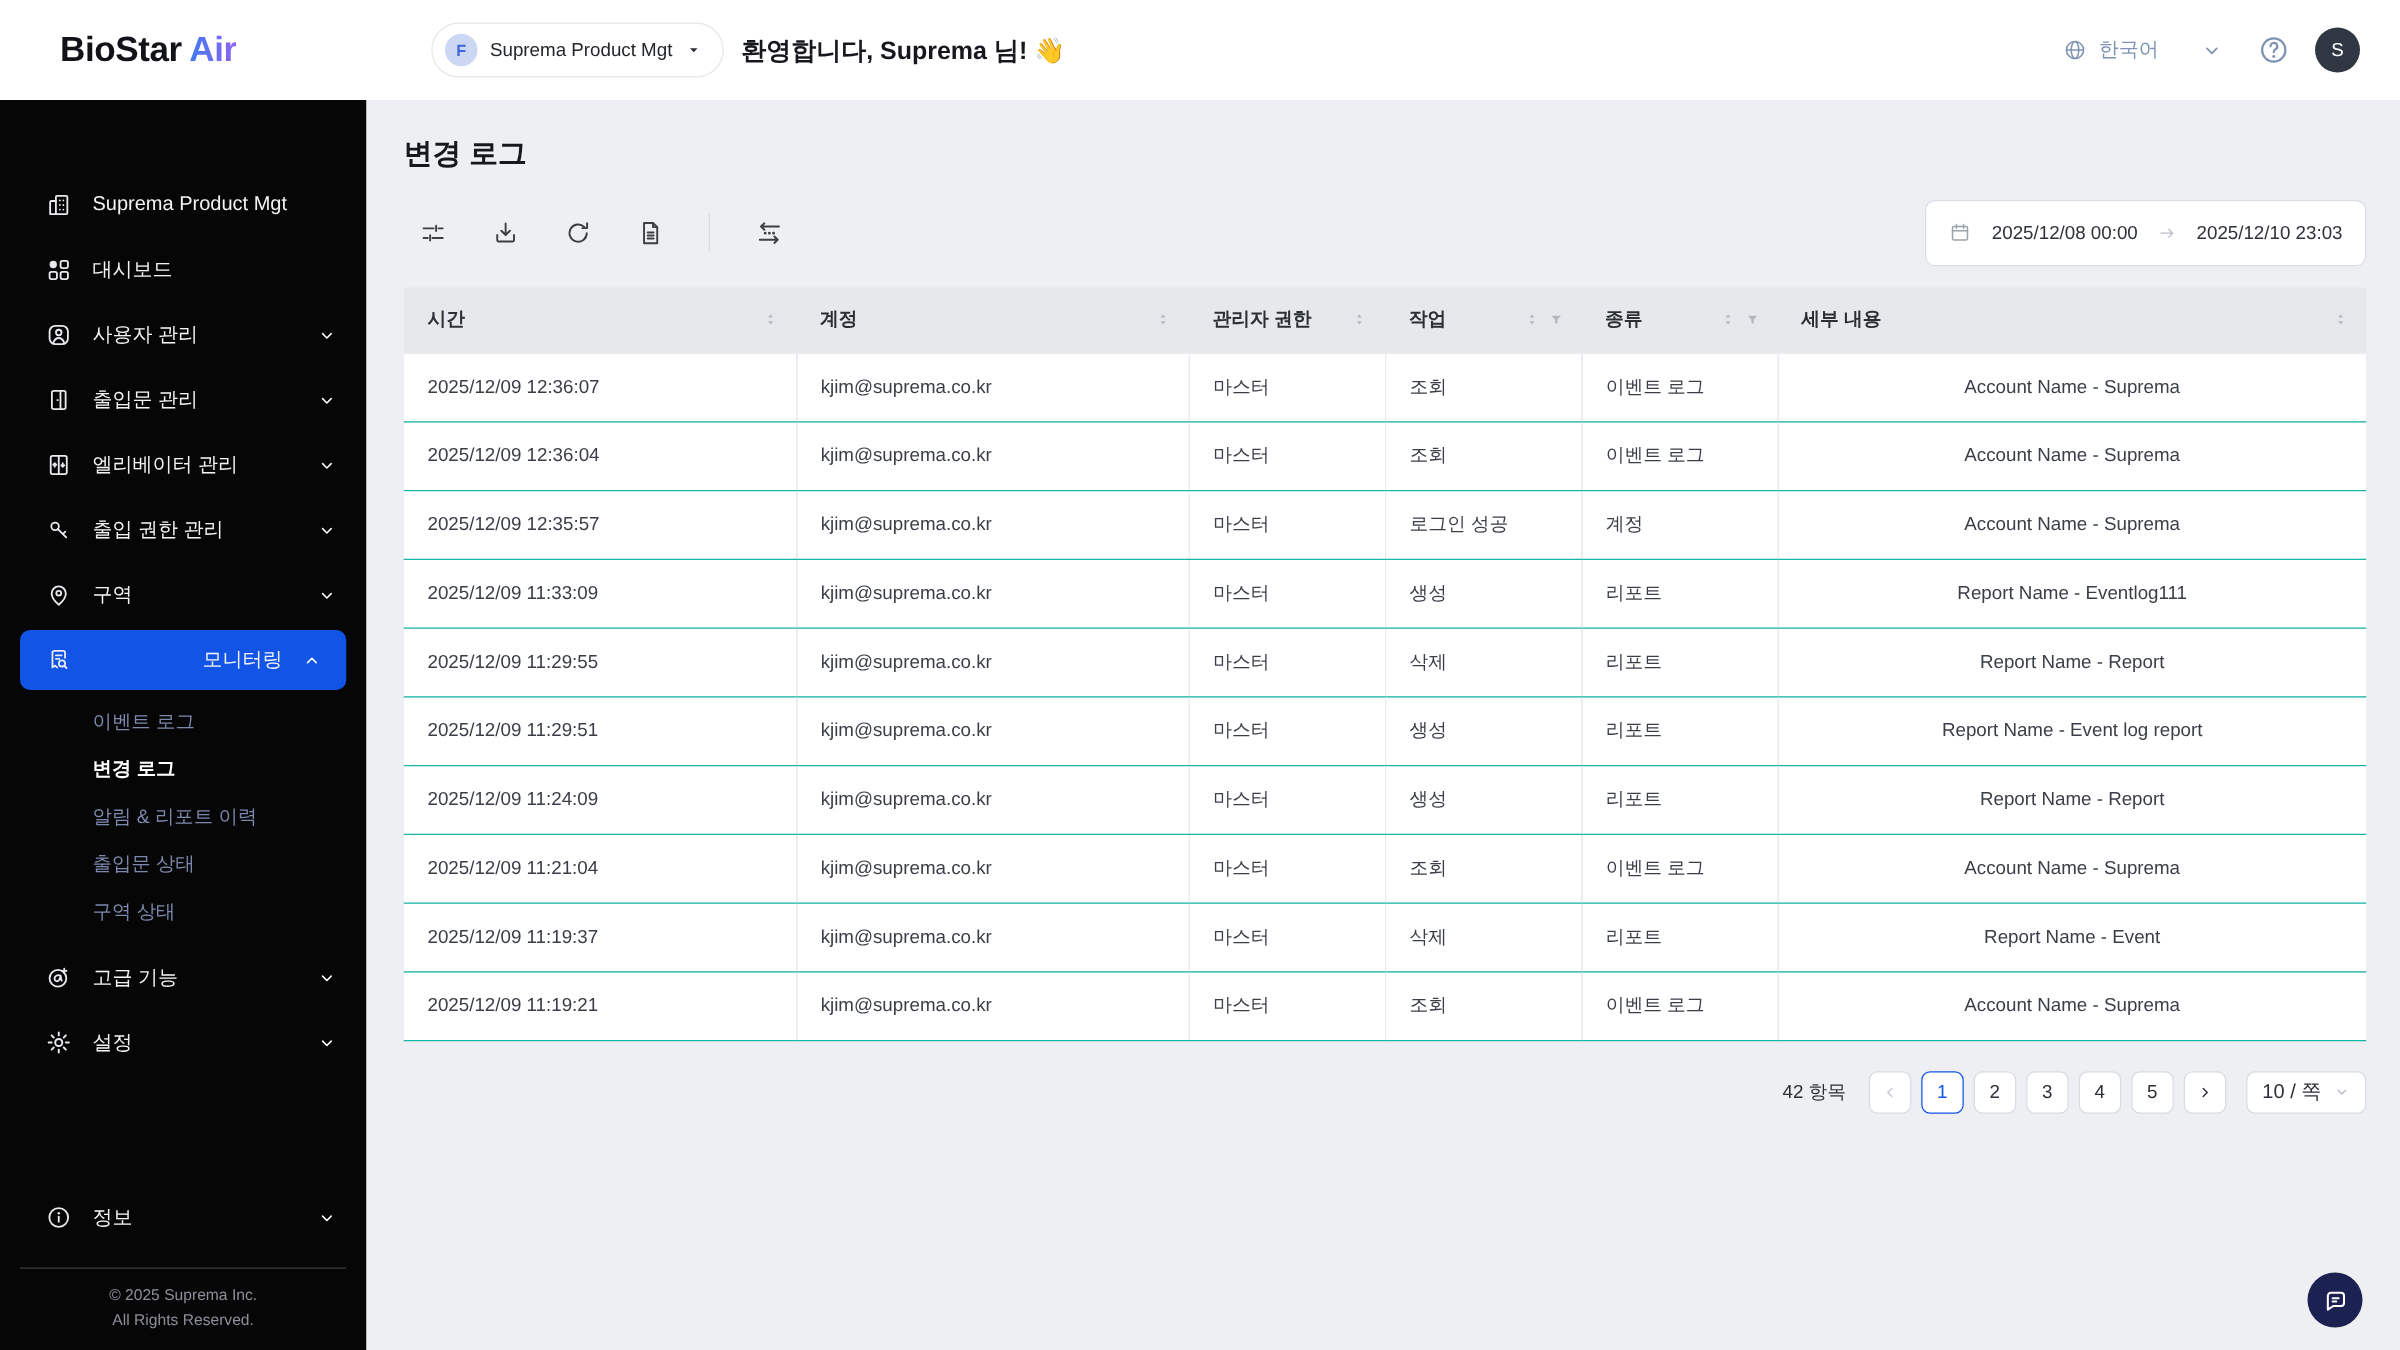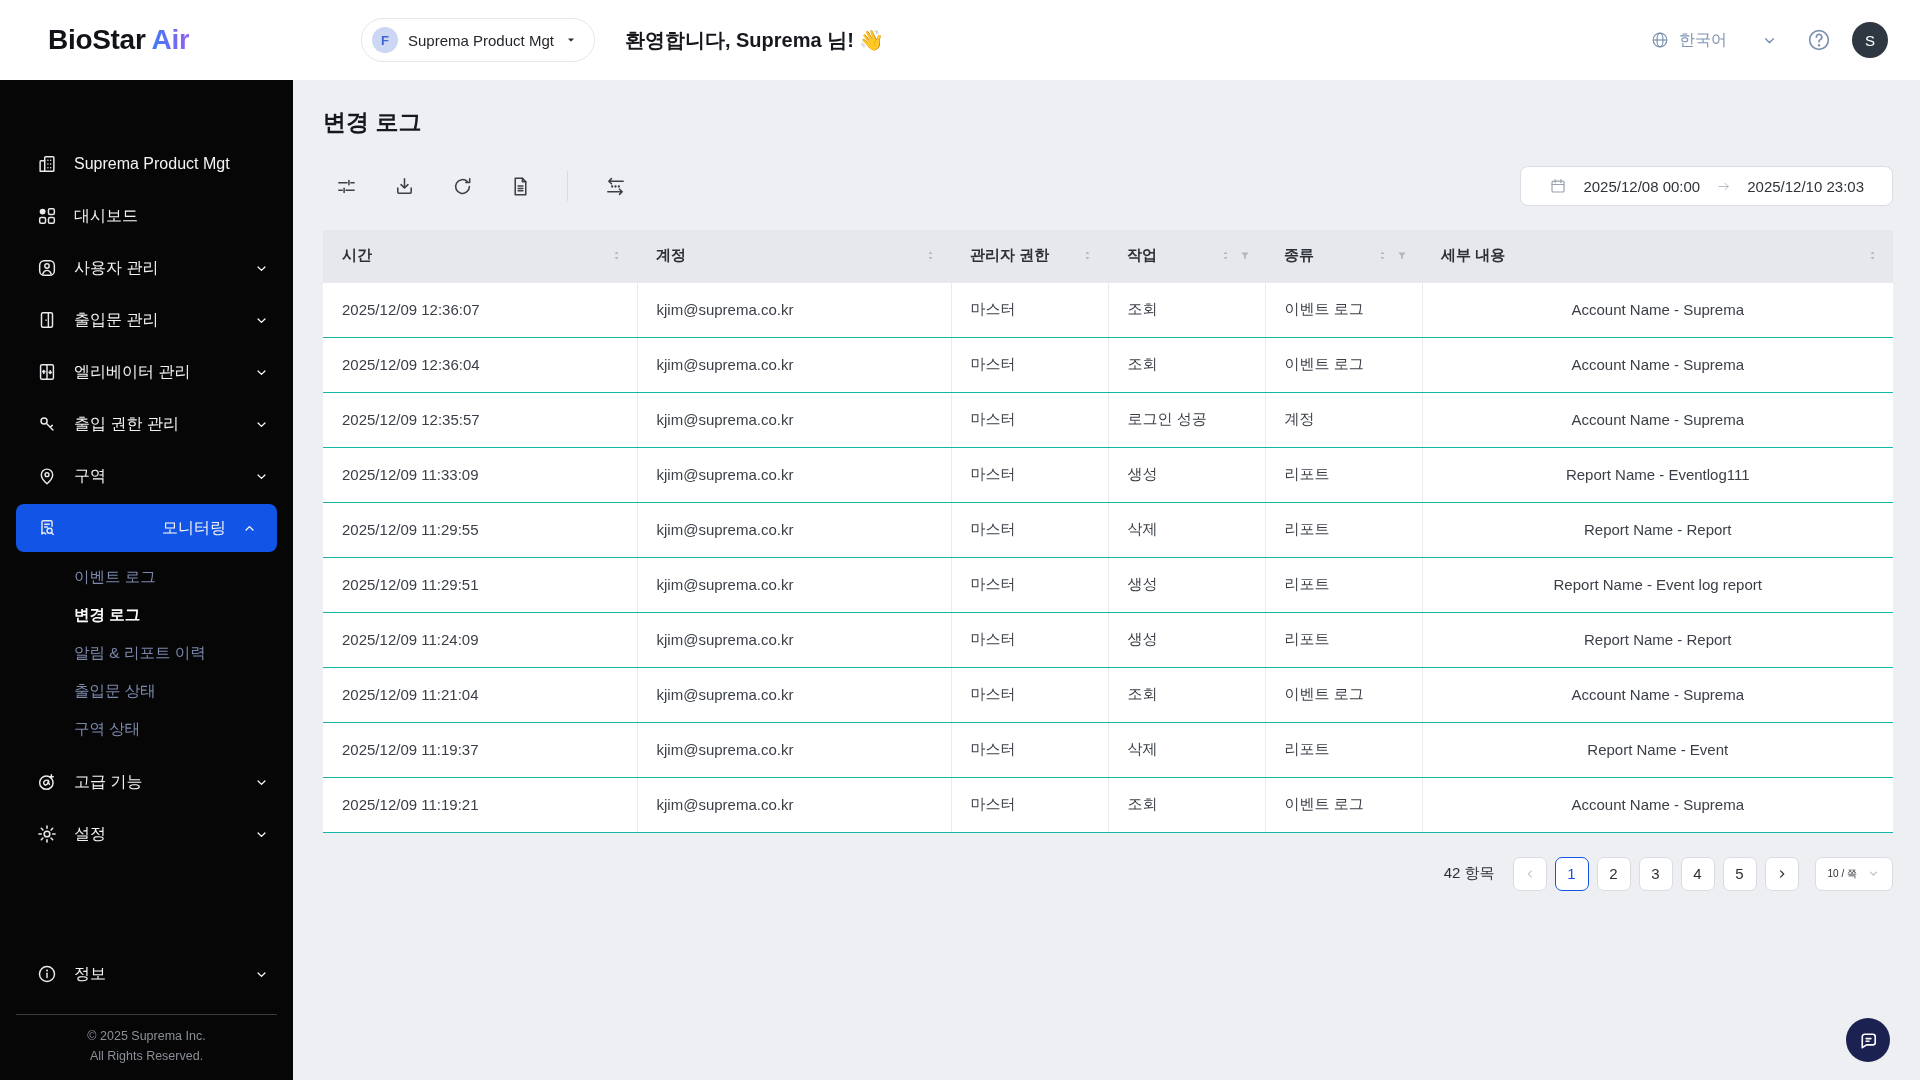--- a/index.html
+++ b/index.html
@@ -7,21 +7,21 @@
   body {
     font-family: "Liberation Sans", "DejaVu Sans", sans-serif;
     background:#edeff2; position:relative; overflow:hidden;
     color:#2c3036;
   }
   .icon svg { width:100%; height:100%; display:block; }
 
   
   .app-header {
     position:absolute; top:0; left:0; width:1920px; height:80px;
-    background:#ffffff; display:flex; align-items:center; z-index:5;gap:16px;
+    background:#ffffff; display:flex; align-items:center; z-index:5;
   }
   .header-left { width:293px; flex:0 0 293px; padding-left:48px; }
   .logo { font-size:28px; font-weight:bold; letter-spacing:-0.3px; white-space:nowrap; }
   .logo-primary { color:#111318; }
   .logo-secondary {
     background:linear-gradient(90deg,#3f7bf5,#8e62f2);
     -webkit-background-clip:text; background-clip:text; color:transparent;
     margin-left:6px;
   }
   .org-pill {
@@ -77,22 +77,22 @@
   .page-title { font-size:23px; font-weight:bold; color:#15181d; line-height:32px; }
   .toolbar { margin-top:26px; display:flex; align-items:center; height:44px; }
   .toolbar-buttons { display:flex; align-items:center; gap:12px; }
   .toolbar-btn {
     width:46px; height:40px; background:transparent; border:none; cursor:pointer;
     display:flex; align-items:center; justify-content:center; color:#3c4043;
   }
   .tb-icon { width:23px; height:23px; }
   .toolbar-sep { width:1px; height:30px; background:#e2d8d8; margin:0 12px; }
   .date-range {
-    margin-left:auto; height:40px; background:#fff; border:1px solid #dadde3; border-radius:8px;
-    display:flex; align-items:center; gap:16px; padding:0 28px; cursor:pointer;
+    margin-left:auto; height:53px; background:#fff; border:1px solid #dadde3; border-radius:8px;
+    display:flex; align-items:center; gap:16px; padding:0 18px; cursor:pointer;
   }
   .cal-icon { width:18px; height:18px; color:#9aa2ad; }
   .date-val { font-size:15px; color:#2f3338; }
   .range-arrow { width:15px; height:15px; color:#b6bcc5; }
 
   
   .log-table { width:100%; border-collapse:collapse; margin-top:22px; table-layout:fixed; }
   .log-table th:nth-child(1), .log-table td:nth-child(1) { width:20%; }
   .log-table th:nth-child(2), .log-table td:nth-child(2) { width:20%; }
   .log-table th:nth-child(3), .log-table td:nth-child(3) { width:10%; }
@@ -121,21 +121,21 @@
   .pg-btn {
     min-width:34px; height:34px; background:#fff; border:1px solid #d9dce2; border-radius:7px;
     font-size:15px; color:#2c2f35; display:flex; align-items:center; justify-content:center;
     cursor:pointer; font-family:inherit;
   }
   .pg-btn.current { border-color:#1254e6; color:#1254e6; }
   .pg-btn.disabled { color:#c6cad0; cursor:default; }
   .pg-chev { width:14px; height:14px; }
   .pg-size {
     height:34px; background:#fff; border:1px solid #d9dce2; border-radius:7px;
-    display:flex; align-items:center; gap:10px; padding:0 12px; font-size:10px; color:#2c2f35;
+    display:flex; align-items:center; gap:10px; padding:0 12px; font-size:16px; color:#2c2f35;
     margin-left:8px; cursor:pointer;
   }
   .pg-size-caret { width:13px; height:13px; color:#b6bcc5; }
 
   
   .chat-fab {
     position:absolute; right:30px; bottom:18px; width:44px; height:44px; border-radius:50%;
     background:#1b2150; border:none; display:flex; align-items:center; justify-content:center;
     color:#fff; cursor:pointer;
   }

